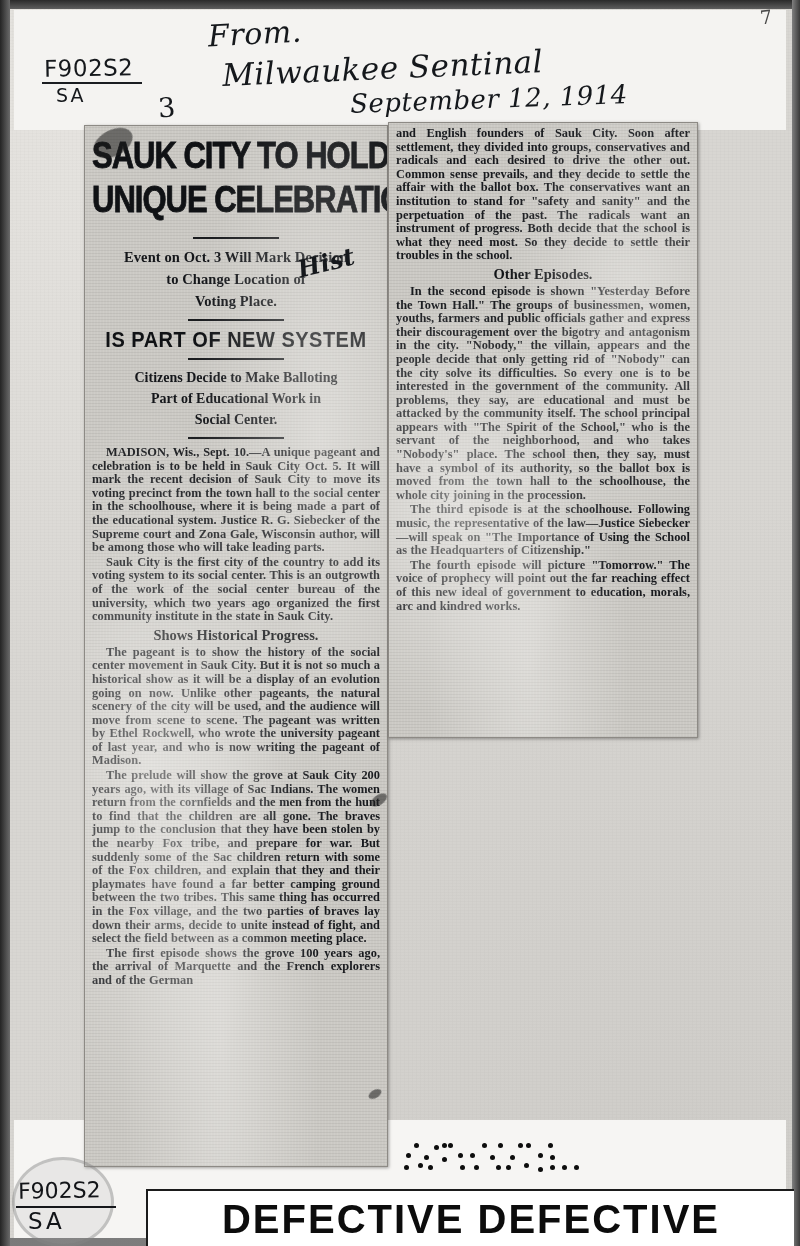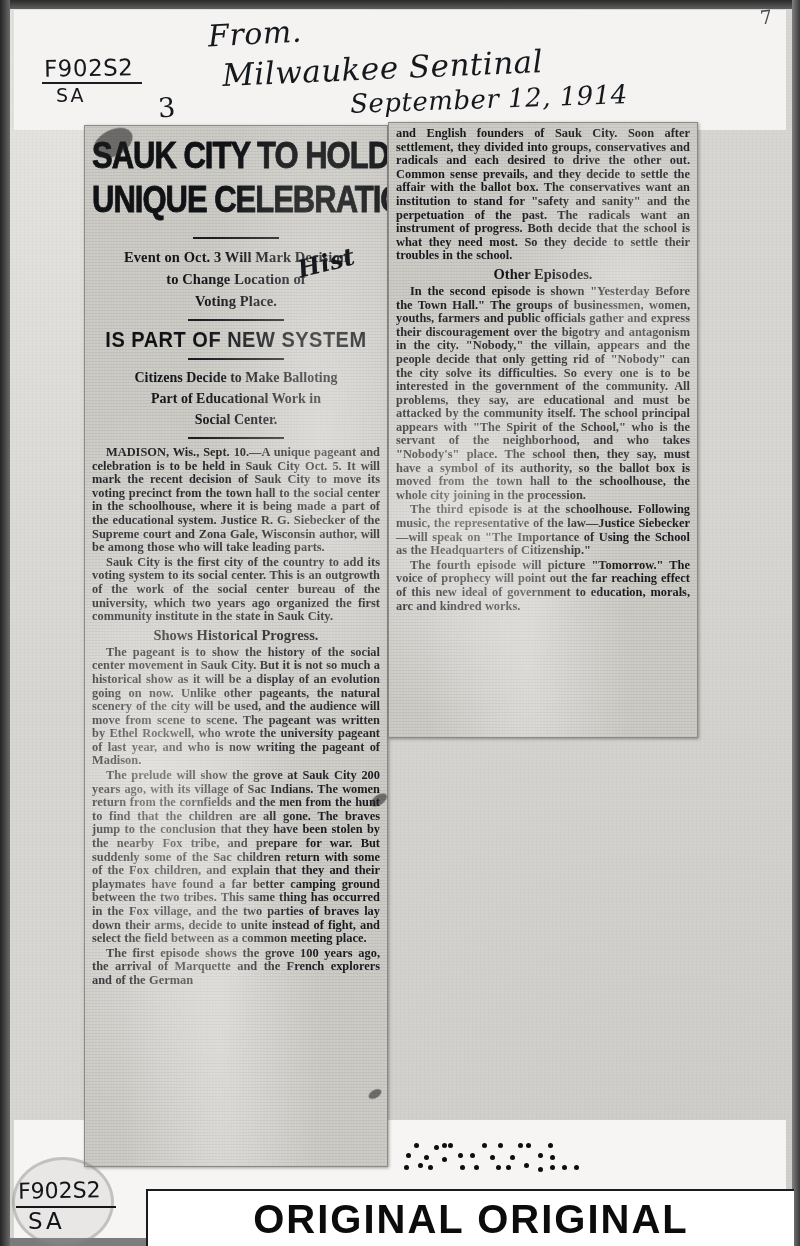--- a/index.html
+++ b/index.html
@@ -350,16 +350,16 @@
       <i style="left:76px;top:24px"></i>
       <i style="left:108px;top:24px"></i>
   </div>
 
   <div id="stamp-circle"></div>
   <div id="callno-bottom">F902S2</div>
   <div id="callno-bottom-ul"></div>
   <div id="sa-bottom">SA</div>
 
   <div id="defective-box">
-    <span id="defective-label">ORIGINAL ORIGINAL</span>
+    <span id="defective-label">DEFECTIVE DEFECTIVE</span>
   </div>
 
 </div>
 
 </body></html>

